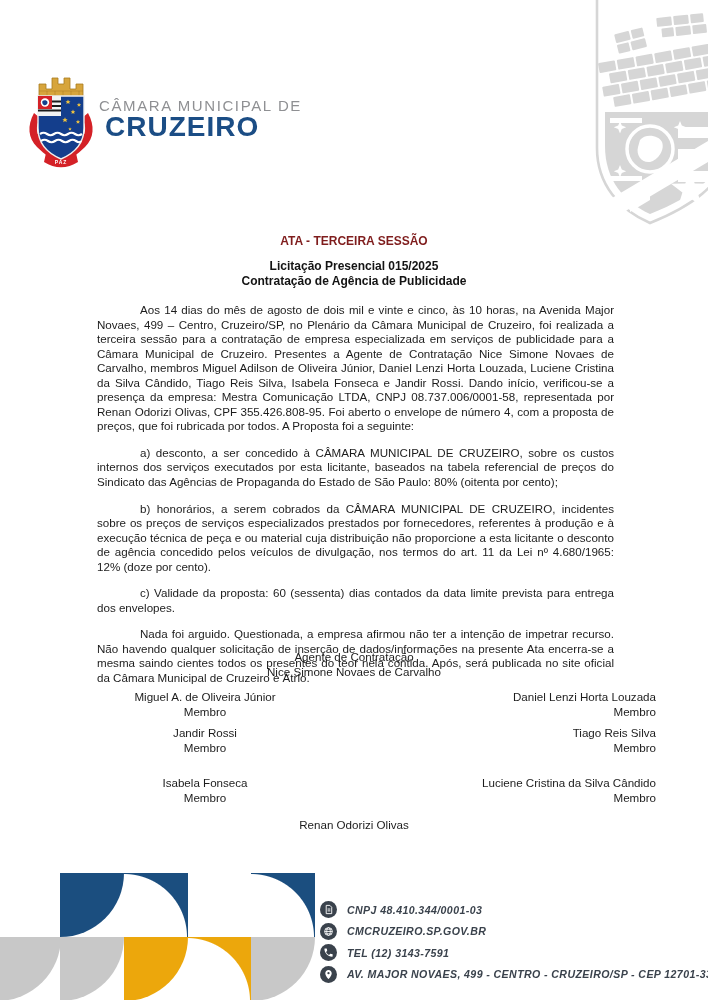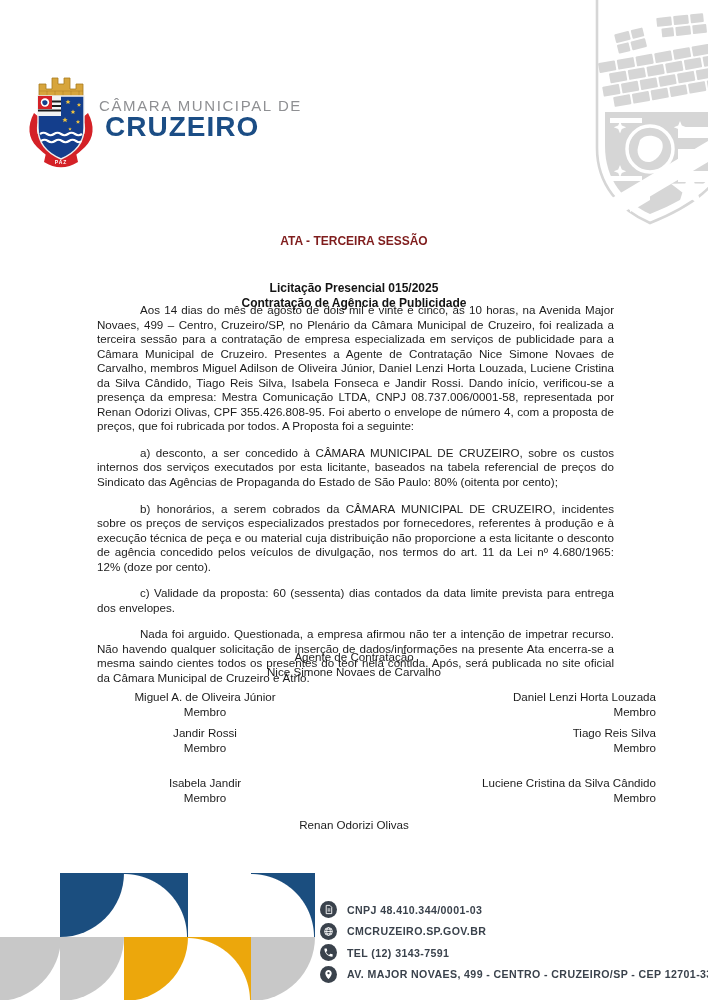--- a/index.html
+++ b/index.html
@@ -9,35 +9,35 @@
   
   .org1{position:absolute;left:99px;top:97px;font-size:15px;letter-spacing:1.6px;color:#8f9093;}
   .org2{position:absolute;left:97px;top:111px;font-size:28px;font-weight:bold;letter-spacing:1px;color:#1b4d85;margin-left:8px;}
   .crest{position:absolute;left:23px;top:71px;}
   .watermark{position:absolute;right:0;top:0;}
 
   
   .doc-title{position:absolute;left:0;width:708px;top:234px;text-align:center;
              font-size:12px;font-weight:bold;color:#7f1d1d;}
   .doc-sub{position:absolute;left:0;width:708px;top:259px;text-align:center;
-           font-size:12px;font-weight:bold;line-height:14.5px;color:#141414;margin-top:22px;}
+           font-size:12px;font-weight:bold;line-height:14.5px;color:#141414;}
 
   
   .body-text{position:absolute;left:85px;top:291px;width:541px;font-size:11.6px;
              line-height:14.55px;text-align:justify;color:#1c1c1c;}
   .body-text p{margin:12px;text-indent:43px;}
 
   
   .sig{position:absolute;text-align:center;font-size:11.6px;line-height:14.5px;color:#1c1c1c;}
   .sig-center{left:0;width:708px;}
   .sig-left{left:60px;width:290px;}
   .sig-right{left:358px;width:298px;text-align:right;}
 
   
-  .contact-row{position:absolute;left:320px;display:flex;align-items:center;gap:10px;}
+  .contact-row{position:absolute;left:320px;display:flex;align-items:center;gap:10px;font-style:italic;}
   .contact-icon{width:17px;height:17px;border-radius:50%;background:#3a424c;
                 display:flex;align-items:center;justify-content:center;flex:0 0 auto;}
   .contact-text{font-size:10.6px;font-weight:bold;color:#3a424c;letter-spacing:.4px;white-space:nowrap;}
 
   
   .tile{position:absolute;width:64px;height:64px;}
   .disc{border-radius:0 0 100% 0;}
   .blue-disc{background:#1b4e7f;}
   .yellow-disc{background:#eca70c;}
   .gray-disc{background:#c8c8c8;}
@@ -174,21 +174,21 @@
   <div class="sig sig-left" style="top:726px">
     <div>Jandir Rossi</div>
     <div>Membro</div>
   </div>
   <div class="sig sig-right" style="top:726px">
     <div>Tiago Reis Silva</div>
     <div>Membro</div>
   </div>
 
   <div class="sig sig-left" style="top:776px">
-    <div>Isabela Jandir</div>
+    <div>Isabela Fonseca</div>
     <div>Membro</div>
   </div>
   <div class="sig sig-right" style="top:776px">
     <div>Luciene Cristina da Silva Cândido</div>
     <div>Membro</div>
   </div>
 
   <div class="sig sig-center" style="top:818px">
     <div>Renan Odorizi Olivas</div>
   </div>

